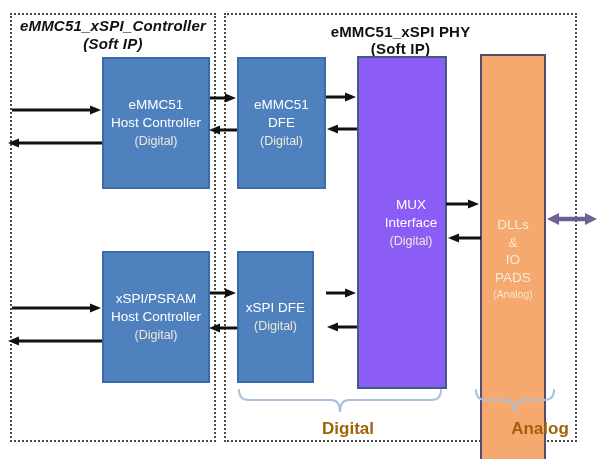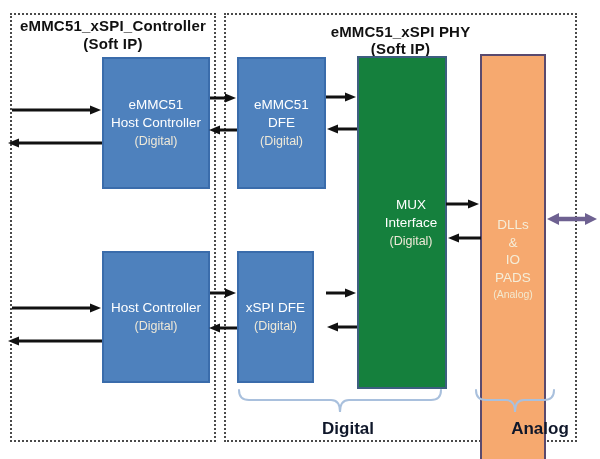--- a/index.html
+++ b/index.html
@@ -7,41 +7,41 @@
     position:relative;width:600px;height:459px;background:#ffffff;
     font-family:"Liberation Sans",sans-serif;overflow:hidden;
   }
   .dbox{position:absolute;border:2px dotted #4a4a4a;background:transparent;}
   .dbox.soft{left:10px;top:13px;width:202px;height:425px;}
   .dbox.hard{left:224px;top:13px;width:349px;height:425px;}
   .group-title{
     position:absolute;text-align:center;font-weight:bold;color:#111;
     font-size:15px;line-height:18px;letter-spacing:.2px;
   }
-  .group-title.soft{left:10px;width:206px;top:17px;}
+  .group-title.soft{left:10px;width:206px;top:17px;font-style:italic;}
   .group-title.hard{left:224px;width:353px;top:23px;line-height:17px;}
   .block{
     position:absolute;display:flex;flex-direction:column;justify-content:center;
     align-items:center;text-align:center;color:#ffffff;font-size:13.5px;line-height:18px;
     box-sizing:border-box;
   }
   .block.blue{background:#4e81bd;border:2px solid #3a6cab;}
-  .block.green{background:#15803d;border:2px solid #3d5e80;padding-left:18px;}
+  .block.green{background:#8b5cf6;border:2px solid #3d5e80;padding-left:18px;}
   .block.orange{background:#f6a96f;border:2px solid #5a4a6e;line-height:17.5px;color:#f5edd8;}
   .block .paren{font-size:12.5px;color:#efe9d8;}
   .block.orange .paren{font-size:10.5px;color:#f3e9cf;}
   #host-emmc51{left:102px;top:57px;width:108px;height:132px;}
   #host-xspi{left:102px;top:251px;width:108px;height:132px;}
   #dfe-emmc51{left:237px;top:57px;width:89px;height:132px;}
   #dfe-xspi{left:237px;top:251px;width:77px;height:132px;}
   #mux-block{left:357px;top:56px;width:90px;height:333px;}
   #dlls-block{left:480px;top:54px;width:66px;height:412px;}
   .overlay{position:absolute;left:0;top:0;width:600px;height:459px;pointer-events:none;}
   .zone-label{
-    position:absolute;transform:translateX(-50%);font-weight:bold;color:#0f172a;
+    position:absolute;transform:translateX(-50%);font-weight:bold;color:#a16207;
     font-size:17px;top:419px;
   }
   #digital-label{left:348px;}
   #analog-label{left:540px;}
 </style>
 </head>
 <body>
 
 <div class="stage">
 
@@ -56,20 +56,21 @@
     <div>eMMC51_xSPI PHY</div>
     <div>(Soft IP)</div>
   </div>
 
   <div class="block blue" id="host-emmc51">
     <div>eMMC51</div>
     <div>Host Controller</div>
     <div class="paren">(Digital)</div>
   </div>
   <div class="block blue" id="host-xspi">
+    <div>xSPI/PSRAM</div>
     <div>Host Controller</div>
     <div class="paren">(Digital)</div>
   </div>
 
   <div class="block blue" id="dfe-emmc51">
     <div>eMMC51</div>
     <div>DFE</div>
     <div class="paren">(Digital)</div>
   </div>
   <div class="block blue" id="dfe-xspi">

